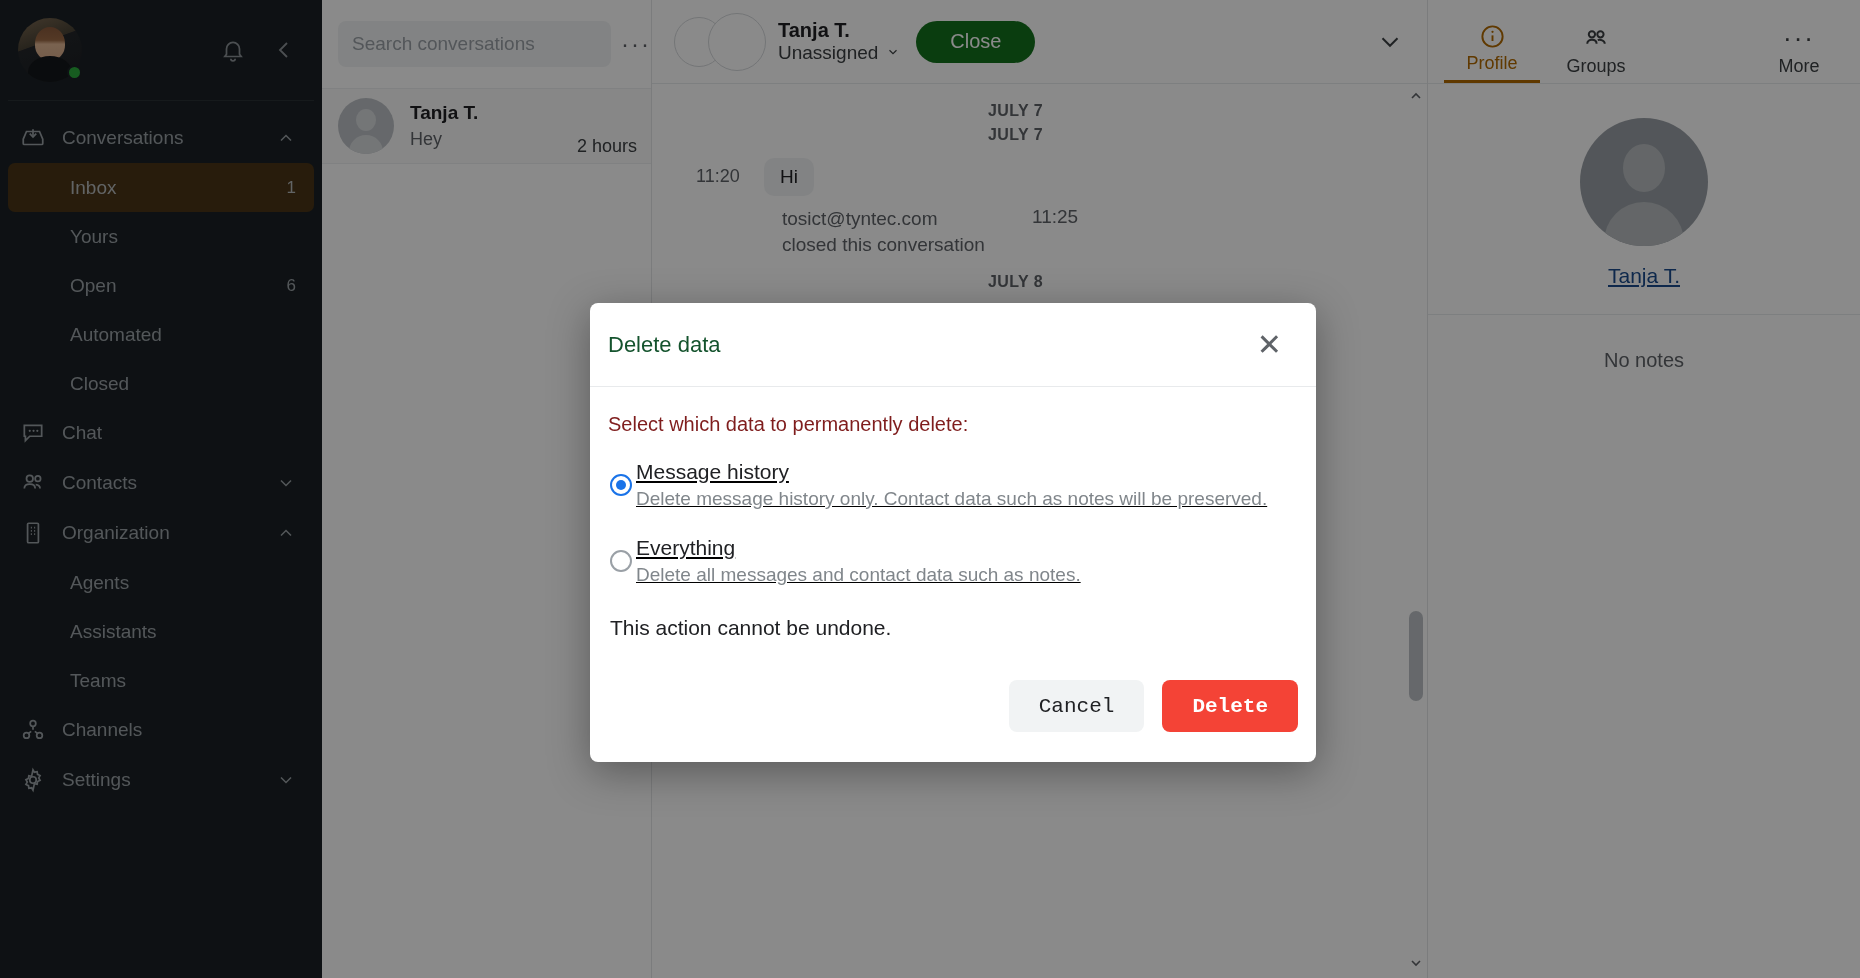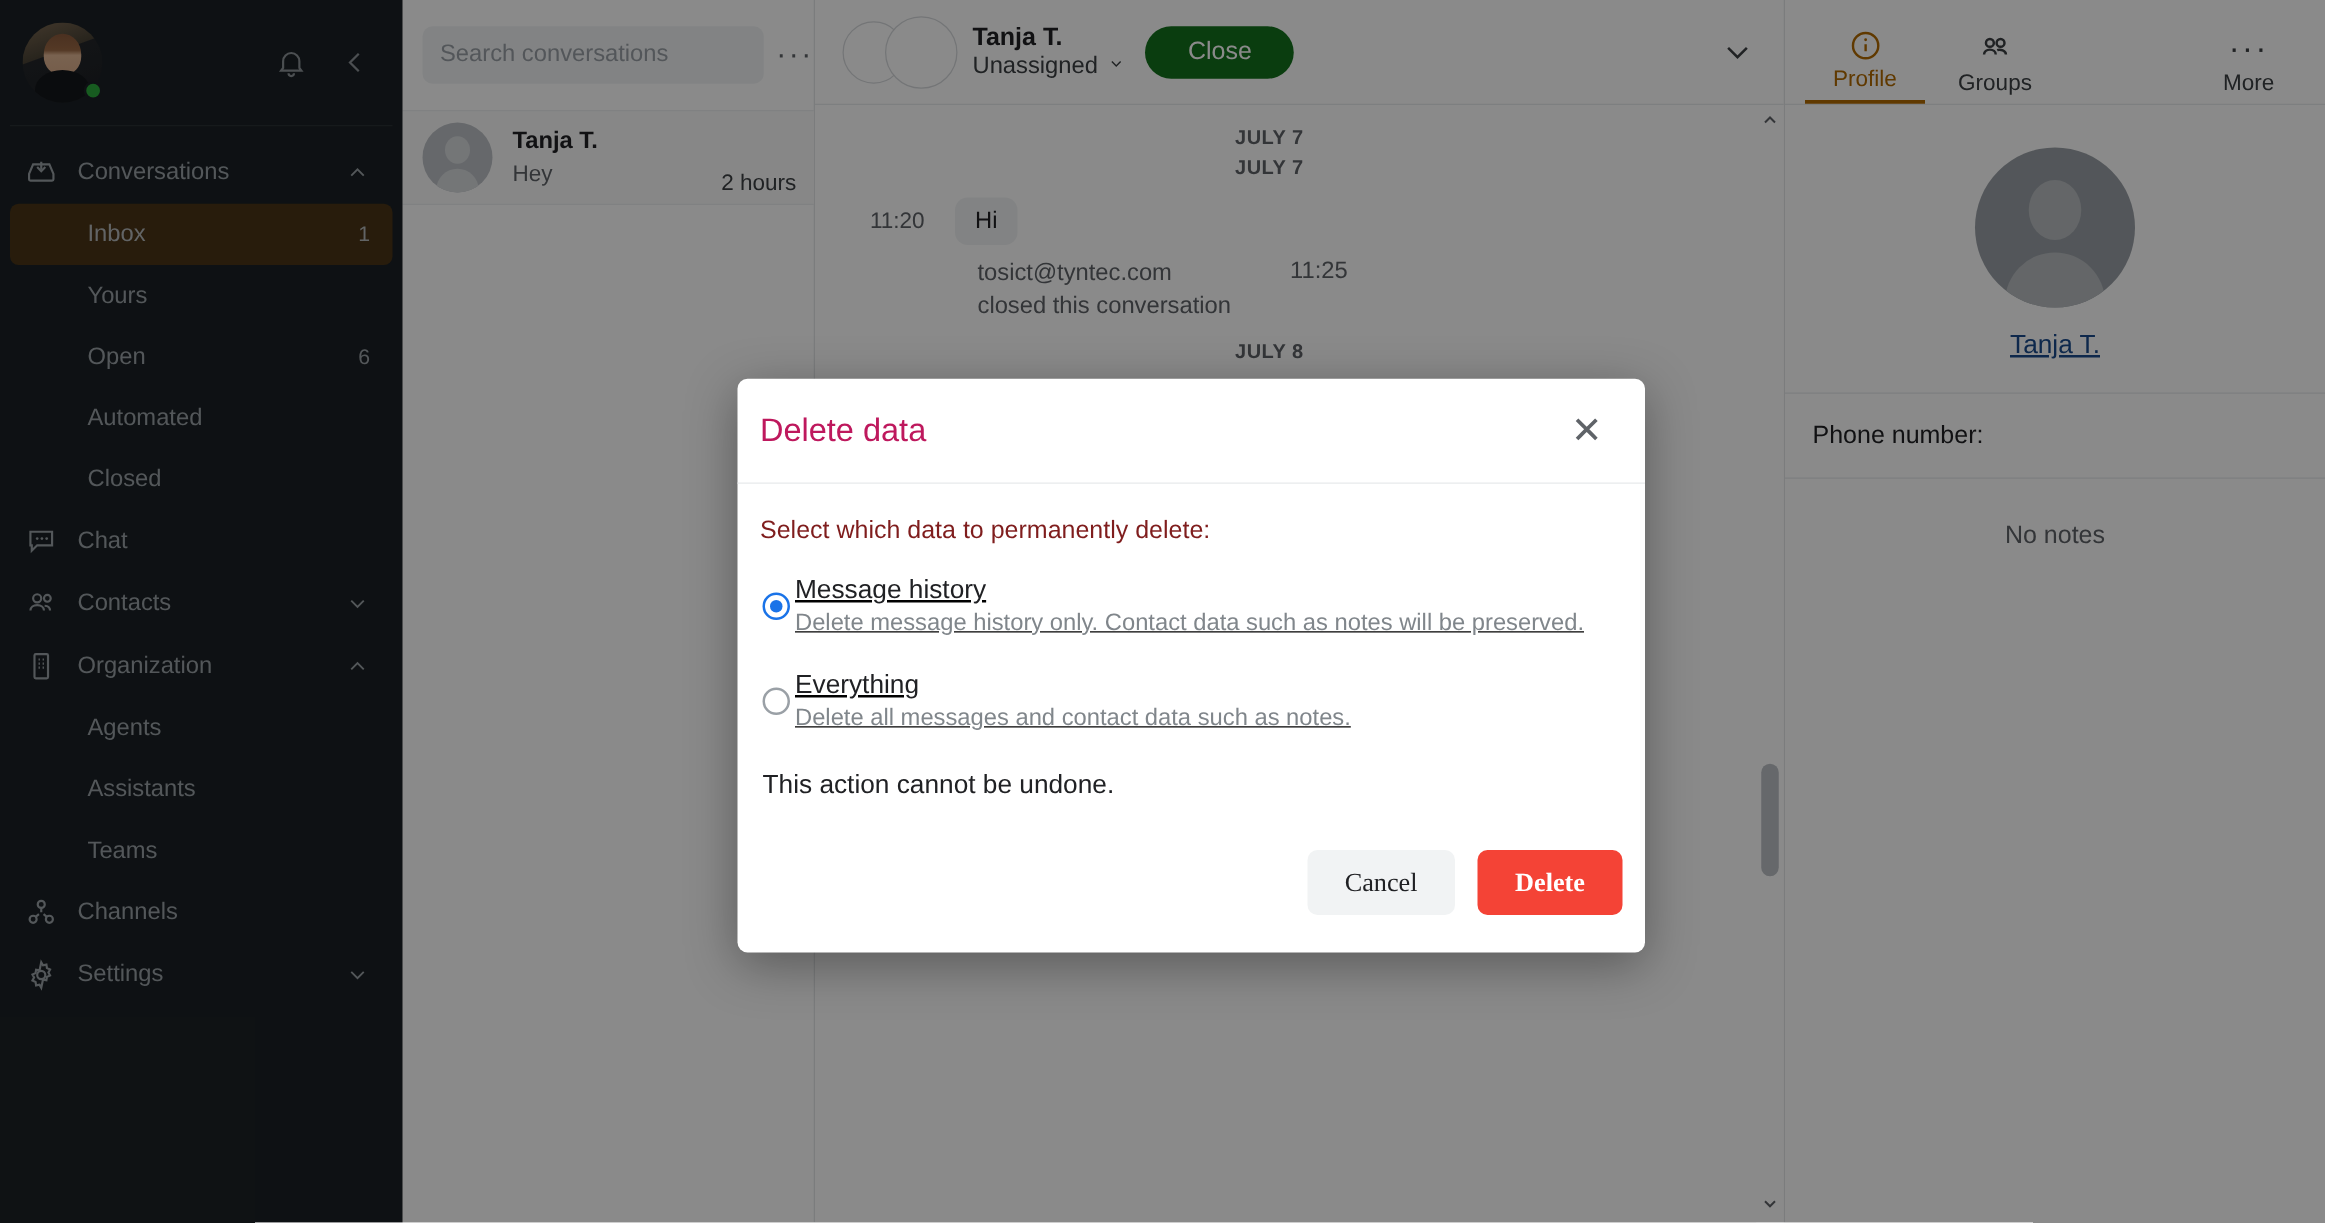--- a/index.html
+++ b/index.html
@@ -146,36 +146,36 @@
 
   
   .overlay { position: absolute; inset: 0; background: rgba(0,0,0,0.46); z-index: 50; }
   .modal {
     position: absolute; left: 590px; top: 303px; width: 726px;
     background: #fff; border-radius: 8px; z-index: 60;
     box-shadow: 0 10px 40px rgba(0,0,0,.35);
     font-family: "Liberation Sans", sans-serif;
   }
   .modal-head { height: 84px; display: flex; align-items: center; padding: 0 34px 0 18px; border-bottom: 1px solid #e8eaec; }
-  .modal-title { font-size: 26px; color: #be185d; flex: 1; }
+  .modal-title { font-size: 22px; color: #14532d; flex: 1; }
   .modal-close { color: #5f6368; font-size: 30px; line-height: 1; cursor: pointer; }
   .modal-body { padding: 26px 18px 10px 18px; }
   .modal-lead { font-size: 20px; color: #7f1d1d; margin-bottom: 24px; }
   .opt-row { display: flex; align-items: center; gap: 4px; margin-bottom: 26px; padding-left: 2px; text-decoration: underline; }
   .radio { width: 22px; height: 22px; flex: 0 0 22px; border-radius: 50%; border: 2px solid #1a73e8; position: relative; }
   .radio.on::after { content:""; position:absolute; left:4px; top:4px; width:10px; height:10px; border-radius:50%; background:#1a73e8; }
   .radio.off { border-color: #9aa0a6; }
   .opt-txt { display: flex; flex-direction: column; gap: 4px; }
   .opt-title { font-size: 21px; color: #202124; }
   .opt-desc { font-size: 19px; color: #80868b; }
   .modal-warn { font-size: 21px; color: #202124; padding: 4px 0 0 2px; }
   .modal-foot { display: flex; justify-content: flex-end; gap: 18px; padding: 30px 18px 30px 18px; }
   .btn {
     border: none; border-radius: 8px; height: 52px; padding: 0 30px;
-    font-size: 21px; cursor: pointer; font-family: Liberation Serif, serif;
+    font-size: 21px; cursor: pointer; font-family: Liberation Mono, monospace;
   }
   .btn-cancel { background: #f1f3f4; color: #202124; }
   .btn-delete { background: #f44336; color: #fff; font-weight: bold; }
 </style>
 </head>
 <body>
 
 <div class="app">
 
   <div class="sidebar">
@@ -430,23 +430,20 @@
       </div>
       <div class="rp-more">
         <span class="tabicon" style="font-size:26px;letter-spacing:2px;">···</span>
         <span>More</span>
       </div>
     </div>
     <div class="rp-profile">
       <div class="rp-av"></div>
       <a class="rp-link">Tanja T.</a>
     </div>
-    <div class="rp-field">
-      <span>Phone number:</span>
-    </div>
     <div class="rp-notes">No notes</div>
   </div>
 
   <div class="overlay"></div>
 
   <div class="modal">
     <div class="modal-head">
       <span class="modal-title">Delete data</span>
       <span class="modal-close">✕</span>
     </div>

